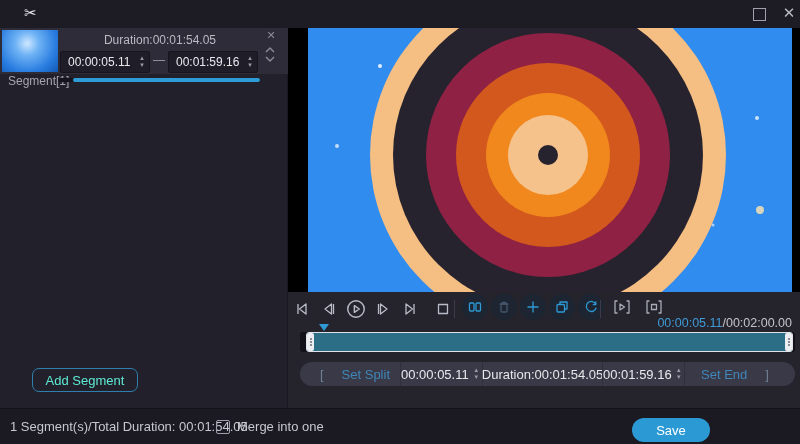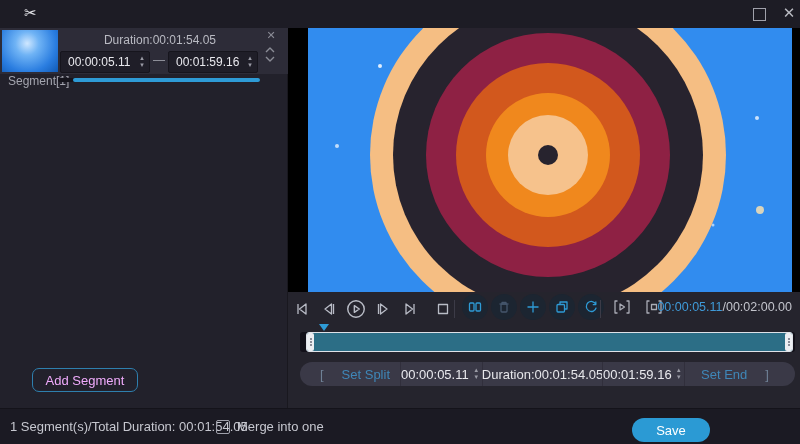--- a/index.html
+++ b/index.html
@@ -25,37 +25,37 @@
   .time-input .val { flex:1; font-size:12px; color:#e9e9ee; padding-left:7px; }
   .spin { display:flex; flex-direction:column; align-items:center; justify-content:center; width:14px; line-height:6px; }
   .spin span { font-size:7px; color:#9a9ba5; cursor:pointer; height:7px; }
   .range-sep { position:absolute; left:152px; top:25px; width:14px; text-align:center; color:#9a9ba5; font-size:12px; }
   .card-close { position:absolute; left:264px; top:1px; font-size:11px; color:#8b8c96; cursor:pointer; width:14px; text-align:center; }
   .card-chevrons { position:absolute; left:263px; top:17px; display:flex; flex-direction:column; gap:1px; cursor:pointer; }
   .segment-label { position:absolute; left:8px; top:46px; font-size:12px; color:#a4a5af; }
   .segment-bar { position:absolute; left:58px; top:50px; width:202px; height:4px; background:#15141c; border-radius:2px; }
   .segment-bar .fill { position:absolute; left:15px; top:0; width:187px; height:4px; background:#2e9bd6; border-radius:2px; }
   .panel-btn { position:absolute; top:340px; height:24px; background:transparent; border:1px solid #2e7fae; border-radius:7px;
-    color:#f0abfc; font-size:13px; font-family:"Liberation Sans", sans-serif; cursor:pointer; }
+    color:#5eead4; font-size:13px; font-family:"Liberation Sans", sans-serif; cursor:pointer; }
   .panel-btn.add { left:32px; width:106px; }
   .panel-btn.fast { left:143px; width:106px; }
   
   .player-area { position:absolute; left:288px; top:28px; width:512px; height:380px; background:#25242d; }
   .video-box { position:absolute; left:0; top:0; width:512px; height:264px; background:#000; }
   .video-frame { position:absolute; left:20px; top:0; }
   
   .transport { position:absolute; left:2px; top:266px; display:flex; align-items:center; gap:3px; }
   .t-btn { width:24px; height:30px; display:flex; align-items:center; justify-content:center; cursor:pointer; background:none; border:none; }
   .t-btn.space { margin-left:6px; }
   .v-div { position:absolute; width:1px; height:18px; background:#3c3b47; top:272px; }
   .circle-group { position:absolute; left:174px; top:266px; display:flex; gap:3px; }
   .c-btn { width:26px; height:26px; border-radius:50%; background:#1c2531; border:none; display:flex; align-items:center; justify-content:center; cursor:pointer; }
   .bracket-group { position:absolute; left:322px; top:269px; display:flex; gap:8px; }
   .b-btn { width:24px; height:20px; background:none; border:none; display:flex; align-items:center; justify-content:center; cursor:pointer; }
-  .time-display { position:absolute; right:8px; top:272px; font-size:12.5px; }
+  .time-display { position:absolute; right:8px; top:288px; font-size:12.5px; }
   .time-display .t-cur { color:#3f9ad8; }
   .time-display .t-tot { color:#c3c4cc; }
   
   .playhead { position:absolute; left:31px; top:296px; width:0; height:0;
     border-left:5px solid transparent; border-right:5px solid transparent; border-top:7px solid #2e9bd6; }
   .timeline { position:absolute; left:12px; top:304px; width:495px; height:20px; background:#121019; border-radius:3px; cursor:pointer; }
   .selection { position:absolute; left:6px; top:0; width:487px; height:20px; background:#2c6e86; border:1px solid #dfe2e8; border-radius:3px; }
   .handle { position:absolute; top:0px; width:7px; height:18px; background:#eceef2; border-radius:2px; cursor:ew-resize;
     display:flex; align-items:center; justify-content:center; }
   .handle.left { left:0; } .handle.right { right:0; }

